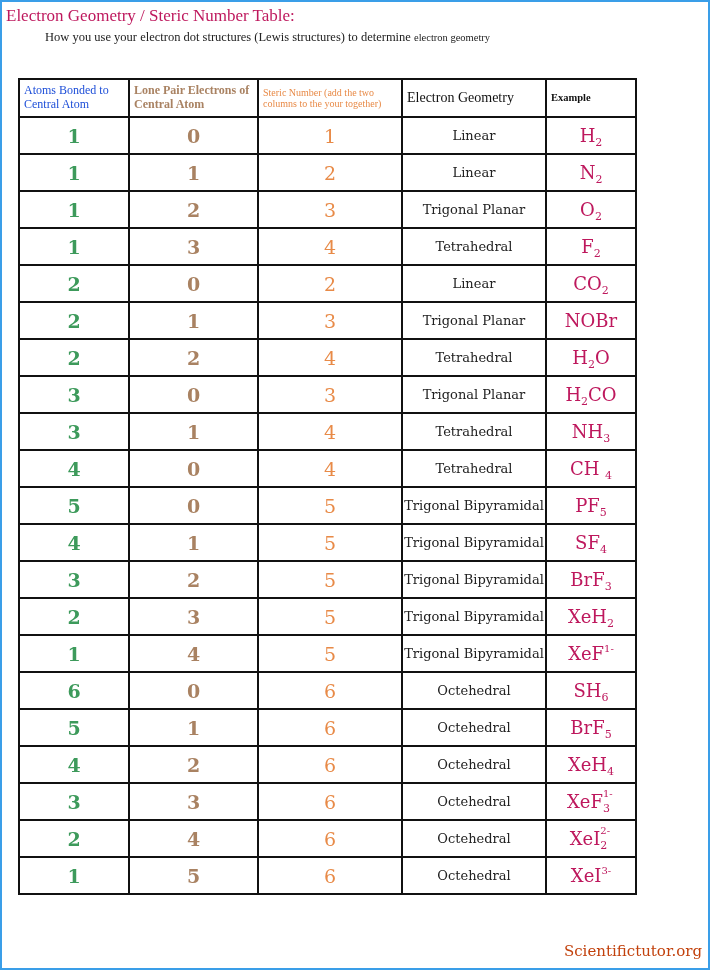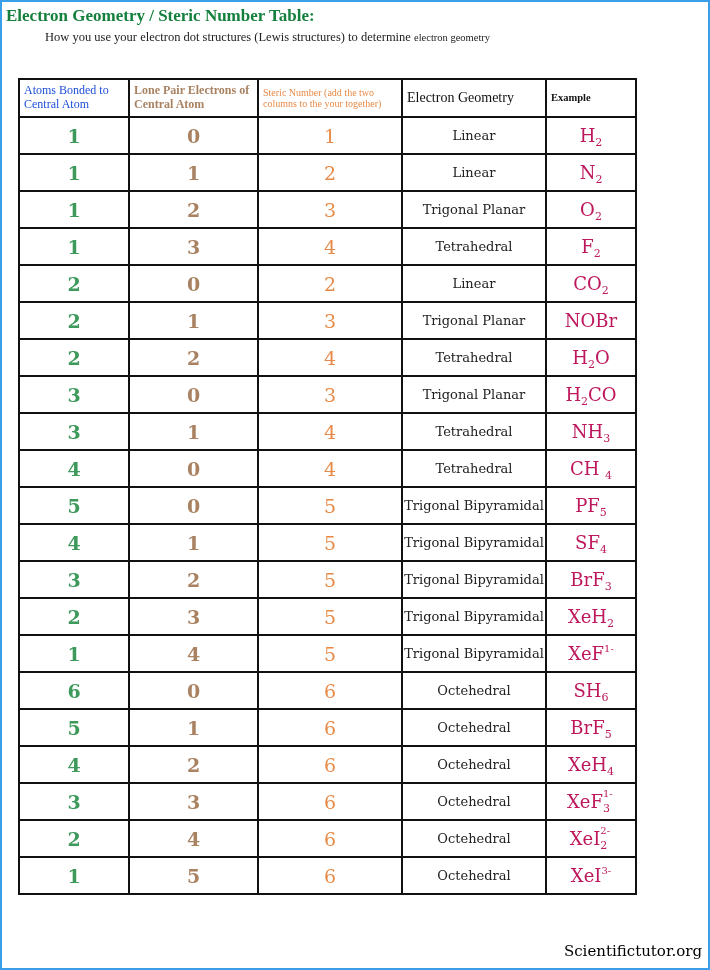--- a/index.html
+++ b/index.html
@@ -20,23 +20,23 @@
       width: 706px;
       height: 966px;
       border: 2px solid #3a9ee8;
       background: #ffffff;
     }
     .title {
       position: absolute;
       left: 6px;
       top: 6px;
       font-family: "Liberation Serif", "DejaVu Serif", serif;
-      font-weight: bold;
+      font-weight: normal;
       font-size: 17px;
-      color: #15803d;
+      color: #be185d;
       letter-spacing: 0px;
       white-space: nowrap;
     }
     .subtitle {
       position: absolute;
       left: 33px;
       top: 30px;
       font-family: "Liberation Serif", "DejaVu Serif", serif;
       font-size: 12.5px;
       color: #222222;
@@ -129,21 +129,21 @@
       position: absolute;
       left: 0; top: 8px;
       font-size: 11px;
     }
     .footer {
       position: absolute;
       right: 8px;
       top: 942px;
       font-family: "DejaVu Serif", "Liberation Serif", serif;
       font-size: 15px;
-      color: #000000;
+      color: #c2410c;
       white-space: nowrap;
     }
   </style>
 </head>
 <body>
 
 <div class="frame"></div>
 
 <div class="title">Electron Geometry / Steric Number Table:</div>
 

